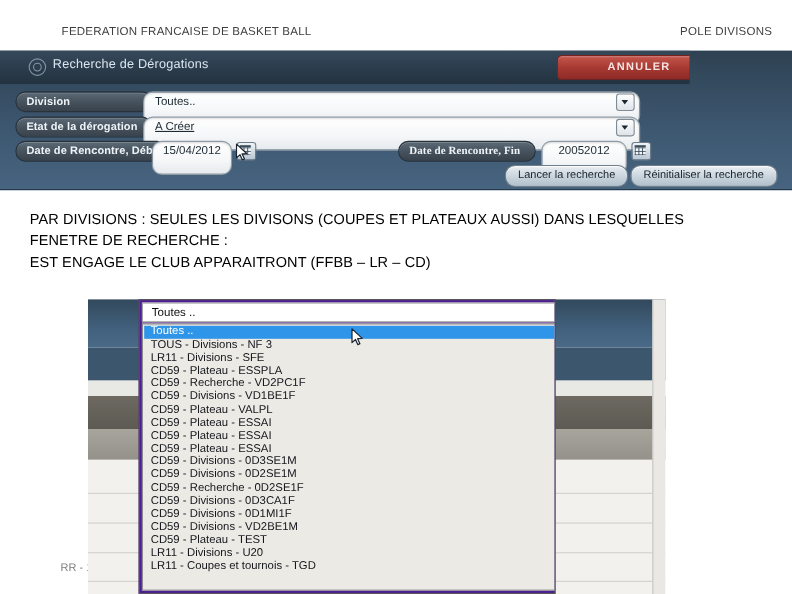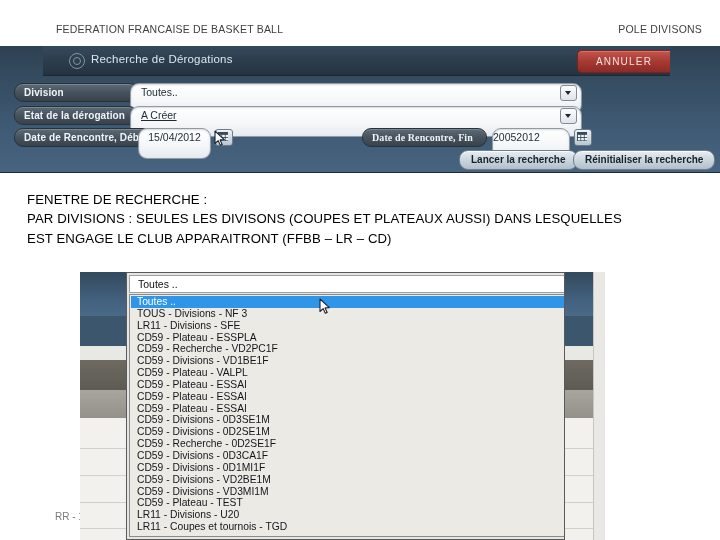--- a/index.html
+++ b/index.html
@@ -28,42 +28,42 @@
   #search-panel{
     position:absolute;left:0;top:46px;width:720px;height:127px;
     background:linear-gradient(180deg,#2e4152 0%,#33495c 18%,#3d5770 55%,#476480 100%);
     overflow:hidden;
     box-shadow:inset 0 -1px 0 #1d2b38;
   }
   #panel-titlebar{
     position:absolute;left:0;top:0;width:627px;height:29px;
     background:linear-gradient(180deg,#36495b 0%,#2b3c4c 55%,#24333f 100%);
     border-bottom:1px solid #1b2731;
-    margin-left:43px;
   }
   #panel-titlebar .tb-icon{
     position:absolute;left:26px;top:7px;width:14px;height:14px;border-radius:50%;
     border:1.4px solid #9fb4c4;opacity:.75;
   }
   #panel-titlebar .tb-icon:after{
     content:"";position:absolute;left:3px;top:3px;width:6px;height:6px;border-radius:50%;
     border:1.3px solid #9fb4c4;
   }
   #panel-title{
     position:absolute;left:48px;top:7px;
     font-size:11.5px;color:#dbe6ef;letter-spacing:.2px;white-space:nowrap;
   }
   #cancel-button{
     position:absolute;right:0px;top:4px;width:92px;height:21px;
     background:linear-gradient(180deg,#c4554c 0%,#a63a33 50%,#8e2a25 100%);
     border:1px solid #7a2220;border-right:none;
     border-radius:5px 0 0 5px;
-    color:#f6e2e0;font-size:10px;font-weight:normal;letter-spacing:1.2px;
+    color:#f6e2e0;font-size:10px;font-weight:bold;letter-spacing:1.2px;
     text-align:center;line-height:21px;
     box-shadow:inset 0 1px 0 rgba(255,255,255,.22);
+    padding-left:28px;
   }
 
   .form-row{position:absolute;left:0;width:720px;height:19px;}
   .lbl-pill{
     position:absolute;left:14px;top:0;height:17px;line-height:17px;
     background:linear-gradient(180deg,#5d6b78 0%,#47535e 48%,#38424c 100%);
     border:1px solid #283239;border-radius:9px;
     color:#eef4f8;font-size:10px;font-weight:bold;
     padding:0 9px;white-space:nowrap;letter-spacing:.1px;
     box-shadow:inset 0 1px 0 rgba(255,255,255,.18);
@@ -98,21 +98,21 @@
       #f2f6f9;
   }
   .cal-btn:after{
     content:"";position:absolute;left:2px;top:2px;width:10px;height:2px;background:#3a4b5a;
   }
 
   .action-btn{
     position:absolute;height:18px;line-height:18px;
     background:linear-gradient(180deg,#e9eef2 0%,#c8d3dc 55%,#b2c0cb 100%);
     border:1px solid #6f7f8c;border-radius:9px;
-    color:#17222b;font-size:10px;font-weight:bold;
+    color:#17222b;font-size:10px;font-weight:normal;
     padding:0 11px;white-space:nowrap;
     box-shadow:inset 0 1px 0 rgba(255,255,255,.75);
     text-align:right;
   }
 
   
   #body-copy{
     position:absolute;left:27px;top:190px;width:670px;
     font-size:13.2px;line-height:19.4px;color:#000;letter-spacing:.1px;
   }
@@ -126,22 +126,22 @@
 
   
   #bg-shot{
     position:absolute;left:80px;top:272px;width:525px;height:268px;
     overflow:hidden;
   }
   #bg-shot .bg-band{position:absolute;}
 
   
   #dropdown-shot{
-    position:absolute;left:126px;top:272px;width:439px;height:268px;
-    background:#e5e5e5;
+    position:absolute;left:126px;top:272px;width:379px;height:268px;
+    background:#4c1d95;
     border:1px solid #5a5a5a;
     box-sizing:border-box;
     overflow:hidden;
   }
   #combo-closed{
     position:absolute;left:2px;top:2px;width:455px;height:18px;
     background:#ffffff;border:1px solid #a0a0a0;box-sizing:border-box;
   }
   #combo-closed .combo-text{
     position:absolute;left:8px;top:2px;font-size:10.5px;color:#101010;white-space:nowrap;
@@ -231,37 +231,37 @@
     <div class="txt-field" style="left:130px;top:0;width:452px;box-sizing:border-box;text-decoration:underline;">A Créer</div>
     <span class="dd-arrow" style="left:560px;"></span>
   </div>
 
   <div class="form-row" style="top:82px;">
     <span class="lbl-pill" style="width:118px;">Date de Rencontre, Début</span>
     <div class="txt-field" style="left:138px;top:0;width:73px;box-sizing:border-box;text-align:center;padding:0;">15/04/2012</div>
     <span class="cal-btn" style="left:215px;"></span>
 
     <span class="lbl-pill" style="left:362px;width:105px;font-family:Liberation Serif, serif;">Date de Rencontre, Fin</span>
-    <div class="txt-field" style="left:492px;top:0;width:78px;box-sizing:border-box;text-align:left;padding:0;">20052012</div>
+    <div class="txt-field" style="left:492px;top:0;width:78px;box-sizing:border-box;text-align:center;padding:0;">20052012</div>
     <span class="cal-btn" style="left:574px;"></span>
   </div>
 
   <div class="action-btn" style="left:459px;top:104px;">Lancer la recherche</div>
   <div class="action-btn" style="left:573px;top:104px;">Réinitialiser la recherche</div>
 
   <div class="cursor" style="left:214px;top:84px;">
     <svg width="12" height="18" viewBox="0 0 12 18">
       <path d="M1,1 L1,13.5 L4.2,10.6 L6.3,15.3 L8.2,14.4 L6.1,9.9 L10.3,9.6 Z" fill="#ffffff" stroke="#1b2430" stroke-width="1.1" stroke-linejoin="round"></path>
     </svg>
   </div>
 </div>
 
 <div id="body-copy">
+  <div>PAR DIVISIONS : SEULES LES DIVISONS (COUPES ET PLATEAUX AUSSI) DANS LESQUELLES</div>
   <div>FENETRE DE RECHERCHE :</div>
-  <div>PAR DIVISIONS : SEULES LES DIVISONS (COUPES ET PLATEAUX AUSSI) DANS LESQUELLES</div>
   <div>EST ENGAGE LE CLUB APPARAITRONT (FFBB – LR – CD)</div>
 </div>
 
 <div id="footer-note">RR - 11/22/2</div>
 
 <div id="bg-shot">
   <div class="bg-band" style="left:0;top:0;width:525px;height:44px;background:linear-gradient(180deg,#33495c 0%,#41607c 60%,#4a6a88 100%);"></div>
   <div class="bg-band" style="left:0;top:44px;width:525px;height:30px;background:#3c566e;"></div>
   <div class="bg-band" style="left:0;top:74px;width:525px;height:14px;background:#e8e8e4;"></div>
   <div class="bg-band" style="left:0;top:88px;width:525px;height:30px;background:linear-gradient(180deg,#6e6a62 0%,#5d5a53 100%);"></div>
@@ -292,21 +292,20 @@
         <div class="list-item">CD59 - Plateau - VALPL</div>
         <div class="list-item">CD59 - Plateau - ESSAI</div>
         <div class="list-item">CD59 - Plateau - ESSAI</div>
         <div class="list-item">CD59 - Plateau - ESSAI</div>
         <div class="list-item">CD59 - Divisions - 0D3SE1M</div>
         <div class="list-item">CD59 - Divisions - 0D2SE1M</div>
         <div class="list-item">CD59 - Recherche - 0D2SE1F</div>
         <div class="list-item">CD59 - Divisions - 0D3CA1F</div>
         <div class="list-item">CD59 - Divisions - 0D1MI1F</div>
         <div class="list-item">CD59 - Divisions - VD2BE1M</div>
-        <div class="list-item">CD59 - Divisions - VD3MI1M</div>
         <div class="list-item">CD59 - Plateau - TEST</div>
         <div class="list-item">LR11 - Divisions - U20</div>
         <div class="list-item">LR11 - Coupes et tournois - TGD</div>
       </div>
     <div id="list-scroll">
       <div class="sb-btn up"></div>
       <div id="sb-thumb"></div>
       <div class="sb-btn down"></div>
     </div>
   </div>

